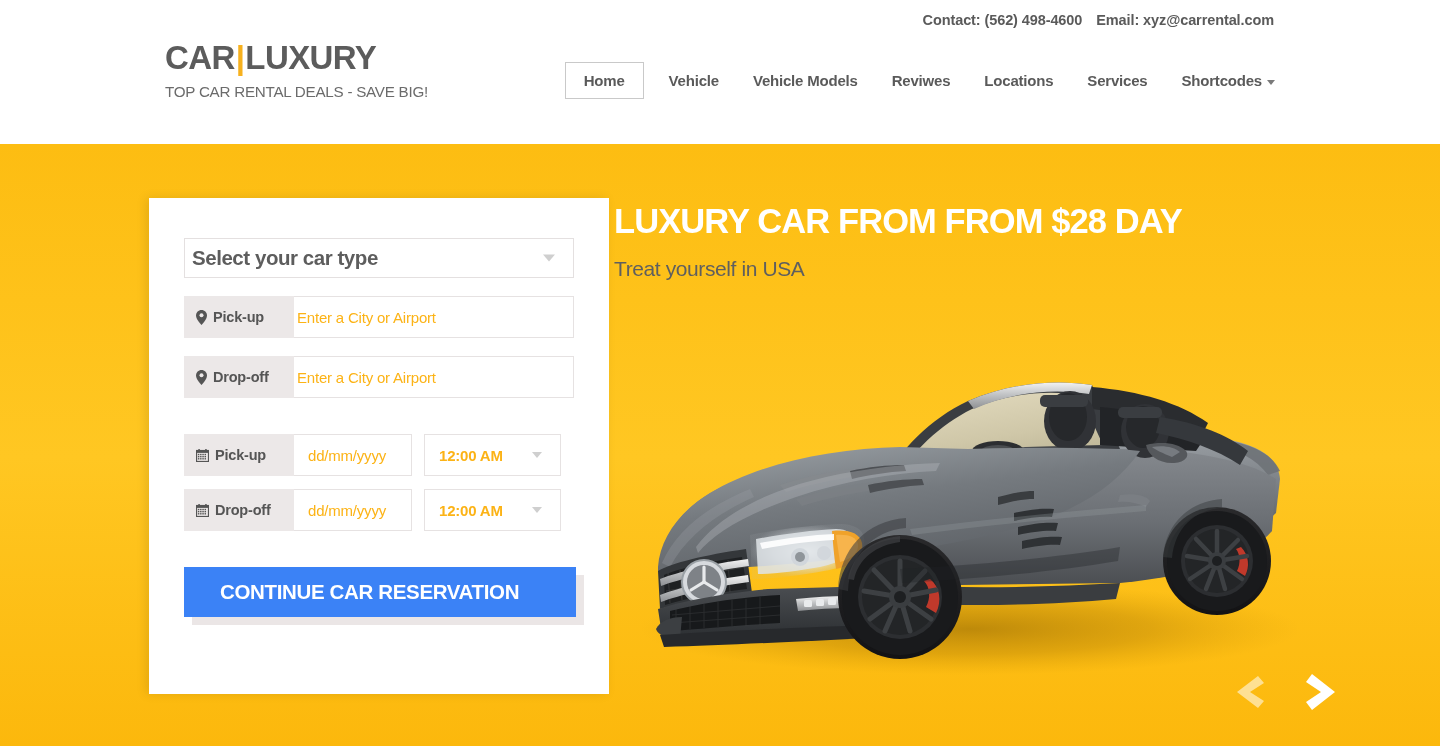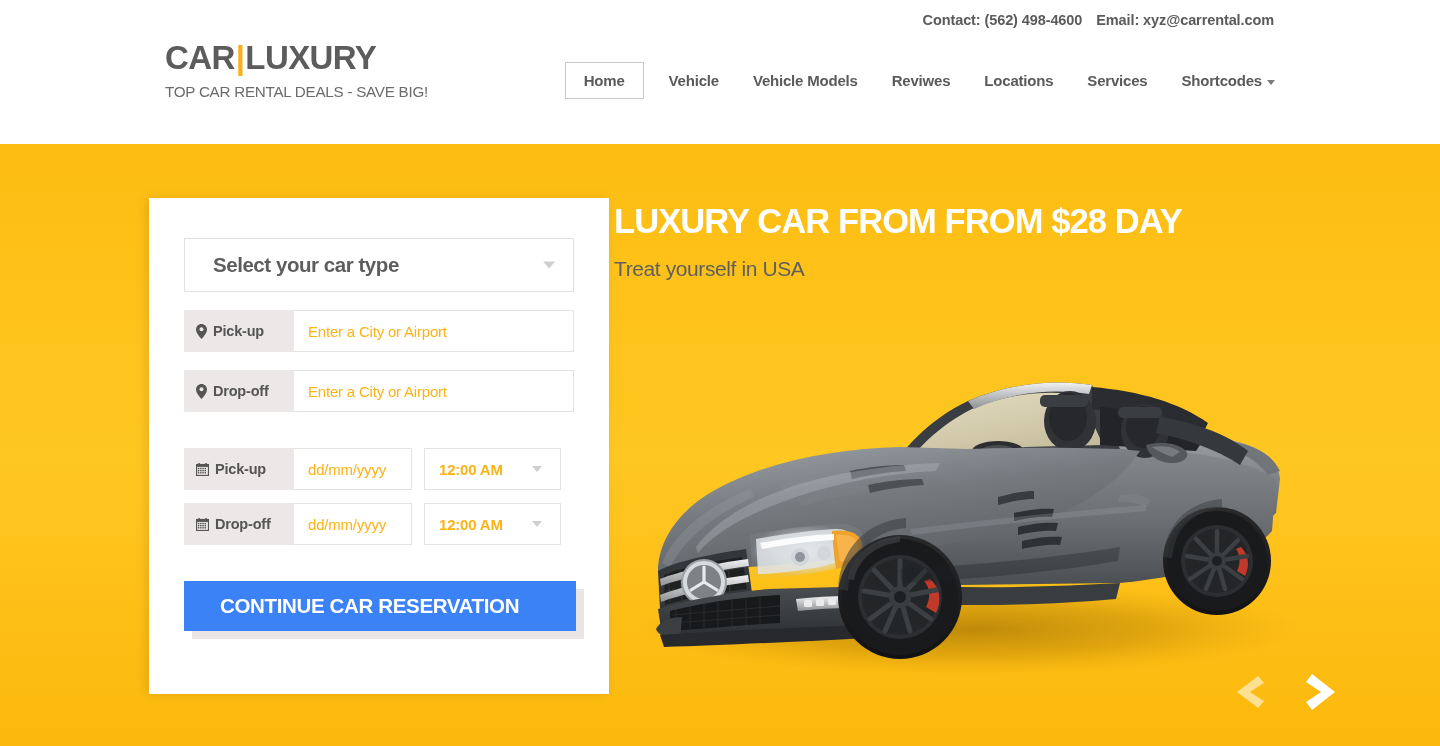--- a/index.html
+++ b/index.html
@@ -74,23 +74,23 @@
   .card {
     position: absolute; left: 149px; top: 54px;
     width: 460px; height: 496px;
     background: #ffffff;
     box-shadow: -3px 0 10px rgba(0,0,0,0.10);
   }
   .card-inner { padding: 40px 35px 0 35px; }
 
   .select-box {
     position: relative;
-    height: 54px; border: 1px solid #e4e0e0;
+    height: 40px; border: 1px solid #e4e0e0;
     display: flex; align-items: center;
-    padding: 0 28px; background: #fff; cursor: pointer;
+    padding: 0 7px; background: #fff; cursor: pointer;
   }
   .select-box .label {
     font-size: 20.5px; font-weight: bold; color: #5d5d5d;
     letter-spacing: -0.45px;
   }
   .tri {
     position: absolute; right: 18px; top: 50%;
     transform: translateY(-50%);
     width: 0; height: 0;
     border-left: 6px solid transparent;
@@ -106,21 +106,21 @@
   }
   .field-label {
     width: 110px; background: #ece8e8;
     display: flex; align-items: center; gap: 6px;
     padding-left: 12px;
     font-size: 14.5px; font-weight: bold; color: #555;
     letter-spacing: -0.2px;
   }
   .field-input {
     flex: 1; border: 1px solid #e6e2e2; border-left: none;
-    display: flex; align-items: center; padding-left: 14px;
+    display: flex; align-items: center; padding-left: 3px;
     background: #fff;
   }
   .ph {
     font-size: 15px; color: #fcb316; letter-spacing: -0.2px;
   }
 
   .date-row { display: flex; margin-top: 18px; height: 42px; gap: 0; }
   .date-row.second { margin-top: 13px; }
   .dl {
     width: 110px; background: #ece8e8;

